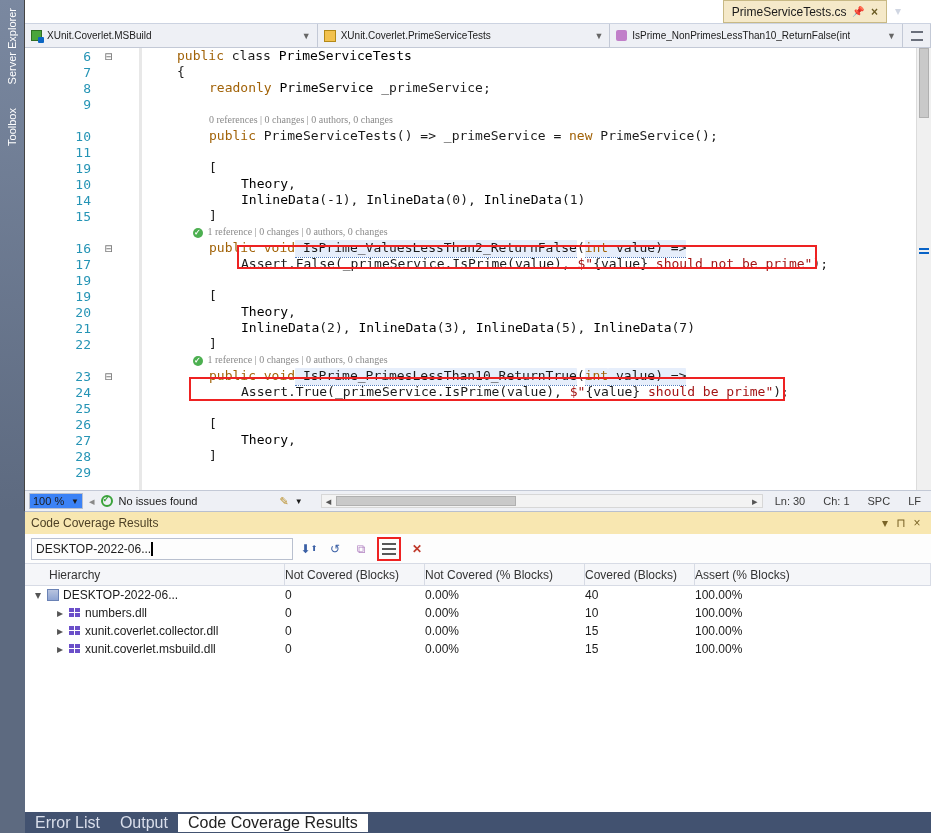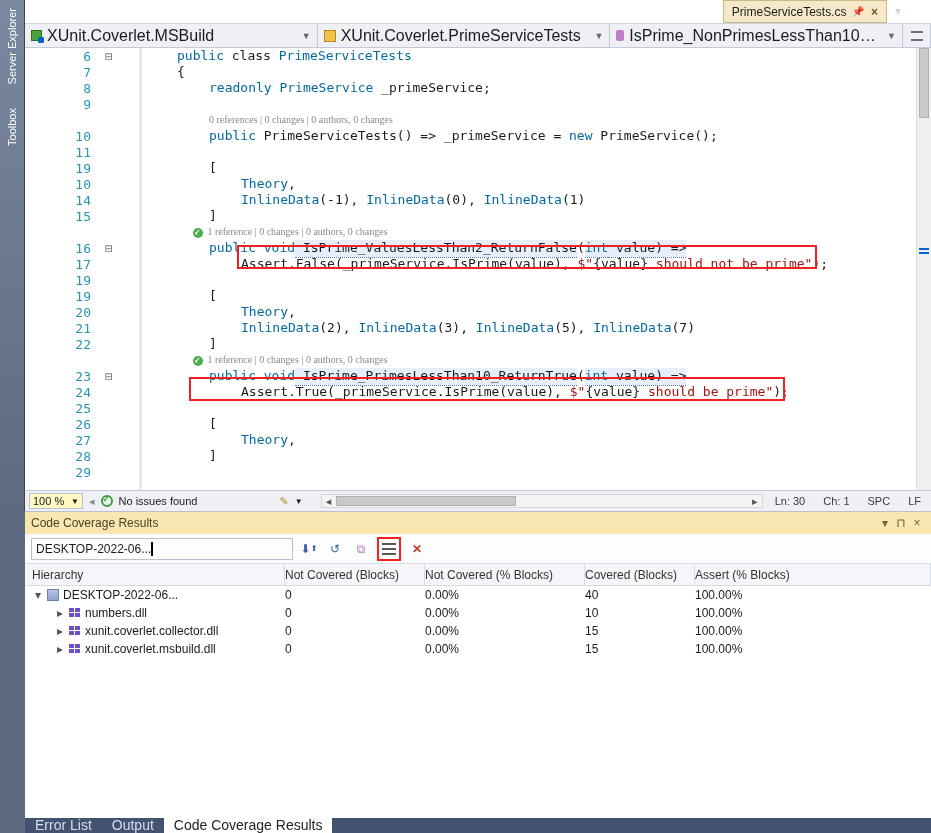--- a/index.html
+++ b/index.html
@@ -17,75 +17,75 @@
   .tool-icon{width:22px;height:22px;display:flex;align-items:center;justify-content:center;color:#d0d6e2}
   
   .navbar{height:24px;background:#eef0f5;display:flex;border-bottom:1px solid #c3c9d6}
   .drop{flex:1;display:flex;align-items:center;gap:5px;padding:0 6px;border-right:1px solid #c3c9d6;min-width:0}
   .drop:last-child{flex:0 0 28px;justify-content:center}
   .drop .caret{margin-left:auto;font-size:9px;color:#666}
   .csproj{width:11px;height:11px;background:#4aa53b;border:1px solid #2f6f23;position:relative}
   .csproj::after{content:"";position:absolute;right:-3px;bottom:-3px;width:6px;height:6px;background:#0b66c3;border-radius:1px}
   .cls-ico{width:12px;height:12px;background:#f2c14e;border:1px solid #b38917}
   .meth-ico{width:11px;height:11px;background:#c17fc9;border-radius:2px}
-  .nav-text{white-space:nowrap;overflow:hidden;text-overflow:ellipsis;font-size:16px}
+  .nav-text{white-space:nowrap;overflow:hidden;text-overflow:ellipsis;font-size:10px}
   .swap-ico{width:12px;height:10px;border-top:2px solid #6a6f7b;border-bottom:2px solid #6a6f7b}
   
   .code-area{flex:1;display:flex;overflow:hidden;position:relative;background:#fff;font-size:13px}
   .gutter{width:120px;flex:none;display:flex;flex-direction:column}
   .cline{height:16px;display:flex;align-items:center}
   .cline .num{width:76px;text-align:right;padding-right:10px;color:#2594b5;font-family:Consolas,monospace;font-size:13px}
   .cline .out{width:16px;text-align:center;color:#7f7f7f;font-family:Consolas,monospace;cursor:pointer}
   .track{position:absolute;left:114px;top:0;bottom:0;width:3px;background:#e8e8e8}
   .code-body{flex:1;position:relative;overflow:hidden}
   .code-row{height:16px;line-height:16px;white-space:pre;font-family:Consolas,monospace;font-size:13px;position:relative}
   .lens{height:16px;line-height:16px;white-space:pre;font-family:'Segoe UI';font-size:10px;color:#8a8a8a;position:relative}
   .green-dot{display:inline-block;width:10px;height:10px;border-radius:50%;background:#4caf50;vertical-align:middle;margin-right:2px;position:relative}
   .green-dot::after{content:"✓";position:absolute;left:1px;top:-3px;color:#fff;font-size:8px;font-weight:bold}
-  .kw{color:#0369a1}.type{color:#0369a1}.str{color:#a31515}
+  .kw{color:#a16207}.type{color:#000000}.str{color:#a31515}
   .sel-method{background:#e6eefb;border-radius:1px;position:relative;display:inline-block;padding-bottom:1px}
   .sel-method::after{content:"";position:absolute;left:0;right:0;bottom:-1px;border-bottom:1px dotted #4f7bbd}
   .redbox{position:absolute;border:2px solid #e22;pointer-events:none}
   .vscroll{position:absolute;right:0;top:0;bottom:0;width:15px;background:#f0f0f0;border-left:1px solid #dcdcdc}
   .vscroll .thumb{position:absolute;left:2px;right:2px;top:0;height:70px;background:#c9c9c9;border:1px solid #b0b0b0}
   .vscroll .mark{position:absolute;left:2px;right:2px;height:2px}
   
   .ed-status{height:21px;background:#eef0f5;border-top:1px solid #c3c9d6;display:flex;align-items:center;font-size:11px;gap:6px;padding:0 4px}
-  .zoom{width:54px;height:16px;border:1px solid #b9c0cf;background:#fef9c3;display:flex;align-items:center;padding:0 3px;font-size:11px}
+  .zoom{width:54px;height:16px;border:1px solid #b9c0cf;background:#3b82f6;display:flex;align-items:center;padding:0 3px;font-size:11px}
   .circle-ok{width:12px;height:12px;border-radius:50%;border:2px solid #3aa33a;display:inline-block;position:relative}
   .circle-ok::after{content:"✓";position:absolute;left:0;top:-3px;font-size:9px;color:#3aa33a;font-weight:bold}
   .hsb{flex:1;height:14px;background:#f3f3f3;border:1px solid #d7d7d7;display:flex;align-items:center}
   .hsb .btn{width:14px;height:12px;display:flex;align-items:center;justify-content:center;color:#555}
   .hsb .thumb{width:180px;height:10px;background:#c9c9c9;border:1px solid #b0b0b0}
   .stat{padding:0 6px;color:#3a3a3a}
   .brush{color:#b98f2a}
   
   .cov{position:absolute;left:25px;top:511px;right:0;bottom:21px;display:flex;flex-direction:column;border-top:1px solid #b8bfcf}
   .cov-title{height:22px;background:#f8e7b1;display:flex;align-items:center;padding:0 6px;font-size:12px;color:#4d4026}
   .cov-title .spacer{flex:1}
   .cov-title .ico{width:16px;height:16px;display:flex;align-items:center;justify-content:center;color:#7a6427;cursor:pointer}
   .cov-tb{height:30px;display:flex;align-items:center;gap:6px;padding:2px 6px;background:#fdfdfd;border-bottom:1px solid #d7dbe5}
   .cov-drop{width:262px;height:22px;border:1px solid #b9c0cf;display:flex;align-items:center;padding:0 4px;font-size:12px}
   .cov-btn{width:20px;height:20px;display:flex;align-items:center;justify-content:center;color:#3a5fa5;cursor:pointer}
   .cov-btn.red{color:#c0392b;font-weight:bold}
   .cov-btn.boxed{border:2px solid #e22;width:24px;height:24px}
   .lines-ico{width:14px;height:12px;border-top:2px solid #585858;border-bottom:2px solid #585858;position:relative}
   .lines-ico::after{content:"";position:absolute;left:0;right:0;top:3px;border-top:2px solid #585858}
   .cov-head{height:22px;background:#f5f6f9;border-bottom:1px solid #d7dbe5;display:flex;font-size:12px;color:#333}
-  .c0{width:260px;padding-left:7px}.c1{width:140px}.c2{width:160px}.c3{width:110px}.c4{flex:1}
+  .c0{width:260px;padding-left:24px}.c1{width:140px}.c2{width:160px}.c3{width:110px}.c4{flex:1}
   .ch{border-right:1px solid #d7dbe5;display:flex;align-items:center}
   .cov-rows{flex:1;background:#fff;overflow:auto}
   .crow{height:18px;display:flex;align-items:center;font-size:12px}
   .crow .c0{display:flex;align-items:center;gap:4px}
   .tw{width:10px;text-align:center;color:#555;cursor:pointer}
   .mod-ico{width:12px;height:11px;display:flex;flex-wrap:wrap}
   .mod-ico span{width:5px;height:4px;background:#6b4fc9;margin:0 1px 1px 0}
   .exe-ico{width:12px;height:12px;background:linear-gradient(#b8c4df,#8ea4d2);border:1px solid #6a82b5}
   
-  .bottom-tabs{position:absolute;left:25px;right:0;bottom:0;height:15px;background:#425270;display:flex;align-items:flex-end;color:#d9deeb;font-size:14px}
+  .bottom-tabs{position:absolute;left:25px;right:0;bottom:0;height:21px;background:#425270;display:flex;align-items:center;color:#d9deeb;font-size:16px}
   .btab{padding:0 10px;display:flex;align-items:center;cursor:pointer}
   .btab.active{background:#fff;color:#222}
   
   .vstrip-ext{position:absolute;left:0;top:511px;width:25px;bottom:0;background:#5d6a80}
   .cursor-bar{display:inline-block;width:2px;height:14px;background:#000;vertical-align:middle}
 </style>
 </head>
 <body>
 
 <div class="vstrip">

